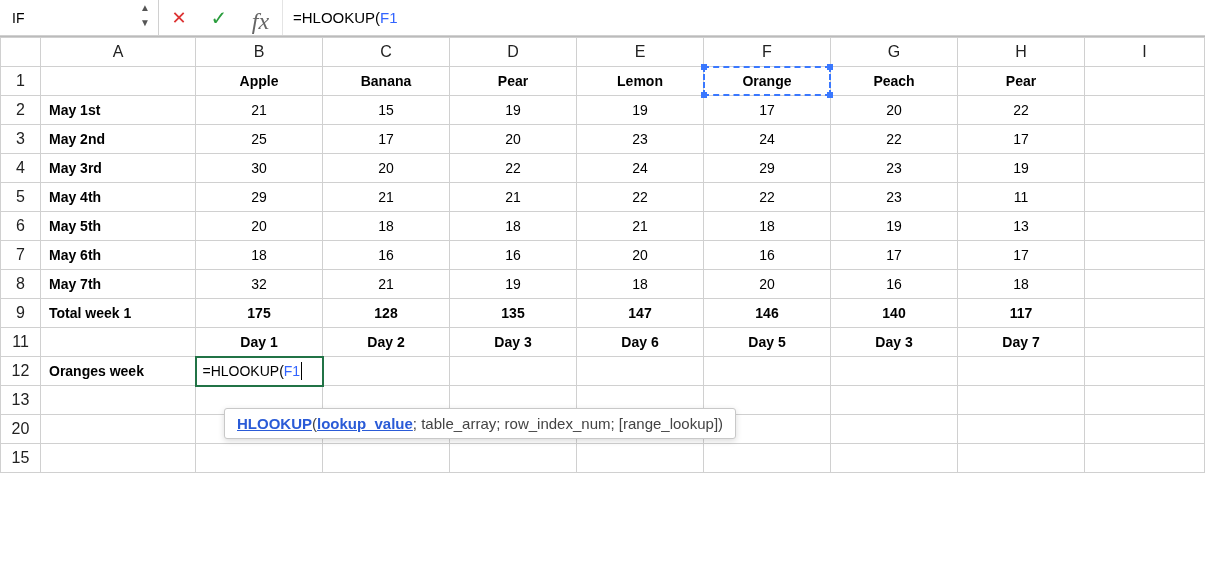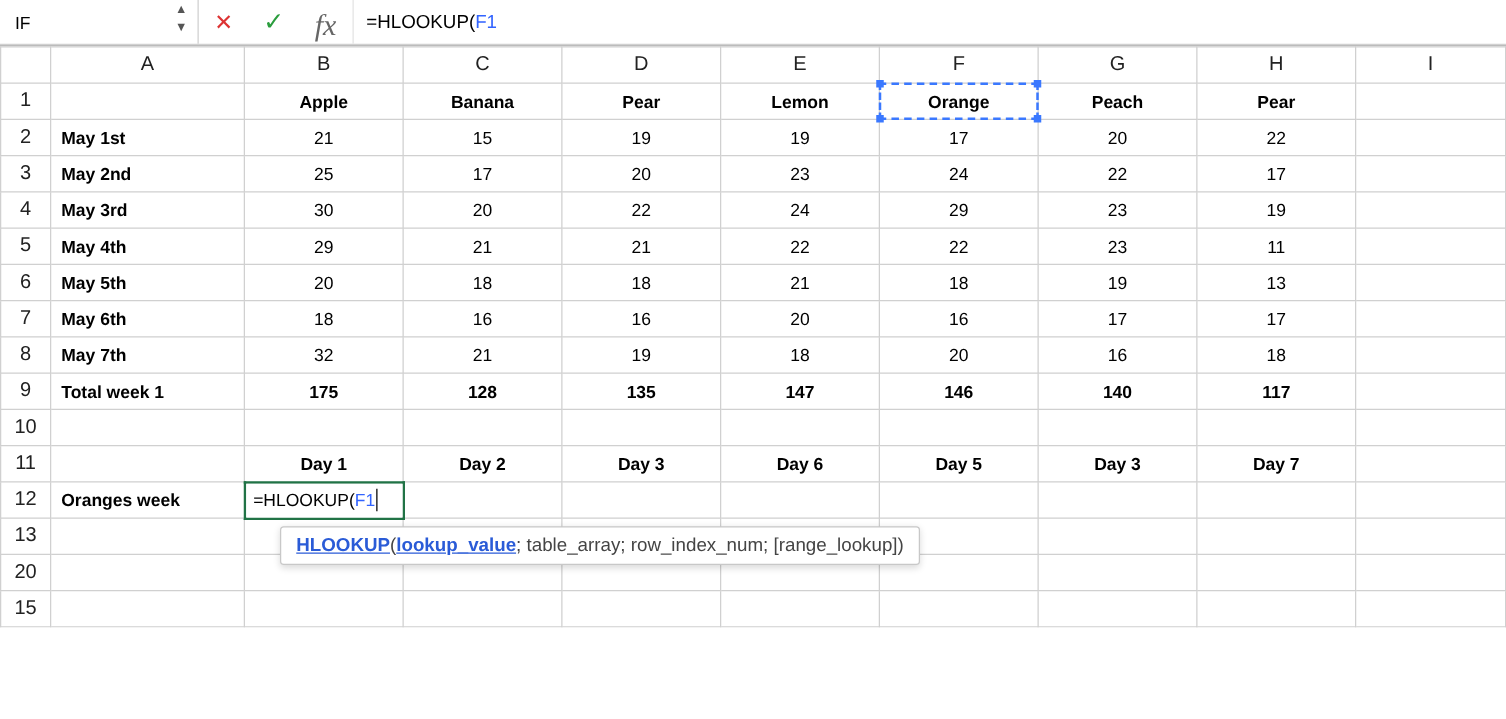--- a/index.html
+++ b/index.html
@@ -182,21 +182,21 @@
     color: #2a5bd7;
     text-decoration: underline;
     font-weight: 700;
   }
   
   
   .tooltip-anchor { position: relative; }
   .tooltip-anchor .tooltip {
     position: absolute;
     left: 28px;
-    top: 5px;
+    top: 21px;
   }
   
   
   .caret {
     display: inline-block;
     width: 1px; height: 18px;
     background: #000;
     vertical-align: middle;
     animation: blink 1s step-end infinite;
     margin-left: 1px;
@@ -527,50 +527,20 @@
             <div class="cell bold">140</div>
           </td>
       <td class="c-center">
             <div class="cell bold">117</div>
           </td>
       <td>
             <div class="cell"></div>
           </td>
     </tr>
 
-    <tr>
-      <th class="rowhead">10</th>
-      <td>
-            <div class="cell"></div>
-          </td>
-      <td>
-            <div class="cell"></div>
-          </td>
-      <td>
-            <div class="cell"></div>
-          </td>
-      <td>
-            <div class="cell"></div>
-          </td>
-      <td>
-            <div class="cell"></div>
-          </td>
-      <td>
-            <div class="cell"></div>
-          </td>
-      <td>
-            <div class="cell"></div>
-          </td>
-      <td>
-            <div class="cell"></div>
-          </td>
-      <td>
-            <div class="cell"></div>
-          </td>
-    </tr>
 
     <tr>
       <th class="rowhead">11</th>
       <td class="c-center">
             <div class="cell bold"></div>
           </td>
       <td class="c-center">
             <div class="cell bold">Day 1</div>
           </td>
       <td class="c-center">

